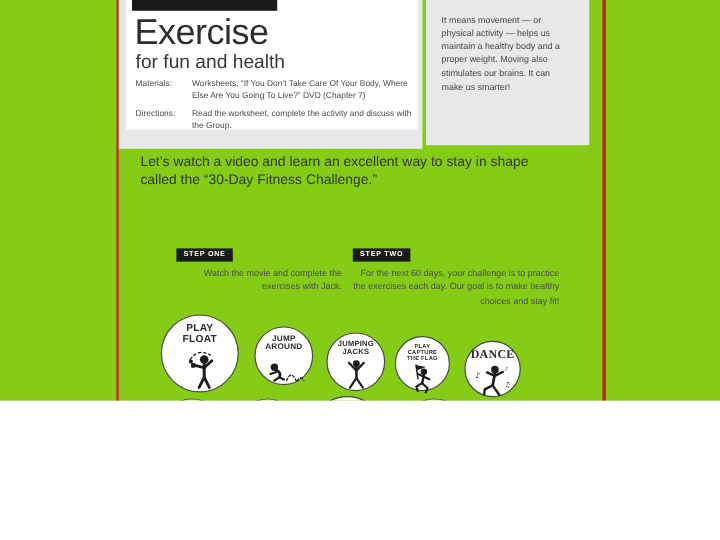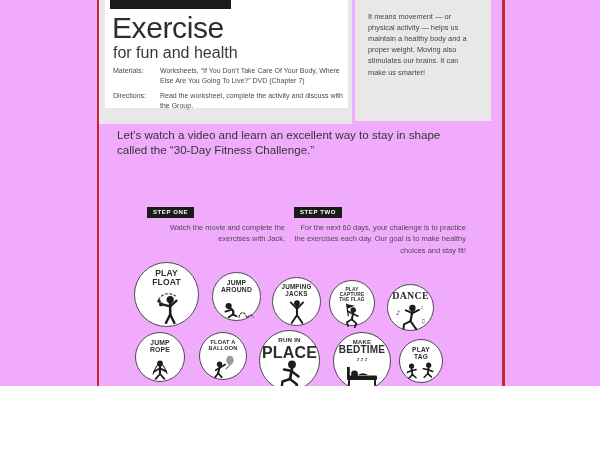--- a/index.html
+++ b/index.html
@@ -1,16 +1,16 @@
 <!DOCTYPE html>
 <html><head>
 <meta charset="utf-8">
 <style>
   html,body{margin:0;padding:0;background:#ffffff;}
-  .page{position:relative;width:600px;height:386px;background:#f0abfc;overflow:hidden;
+  .page{position:relative;width:600px;height:334px;background:#84cc16;overflow:hidden;
         font-family:"Liberation Sans",sans-serif;color:#414042;}
   .abs{position:absolute;}
   
   .rule{position:absolute;top:0;height:450px;background:#c9252c;}
   
   .panel{position:absolute;background:#e9e8e8;}
   .card{position:absolute;background:#ffffff;}
   .blackbar{position:absolute;background:#1b1b1b;}
   .title{font-size:30px;letter-spacing:-0.4px;color:#2e2d2f;line-height:1;}
   .subtitle{font-size:16px;color:#39383a;line-height:1;}

